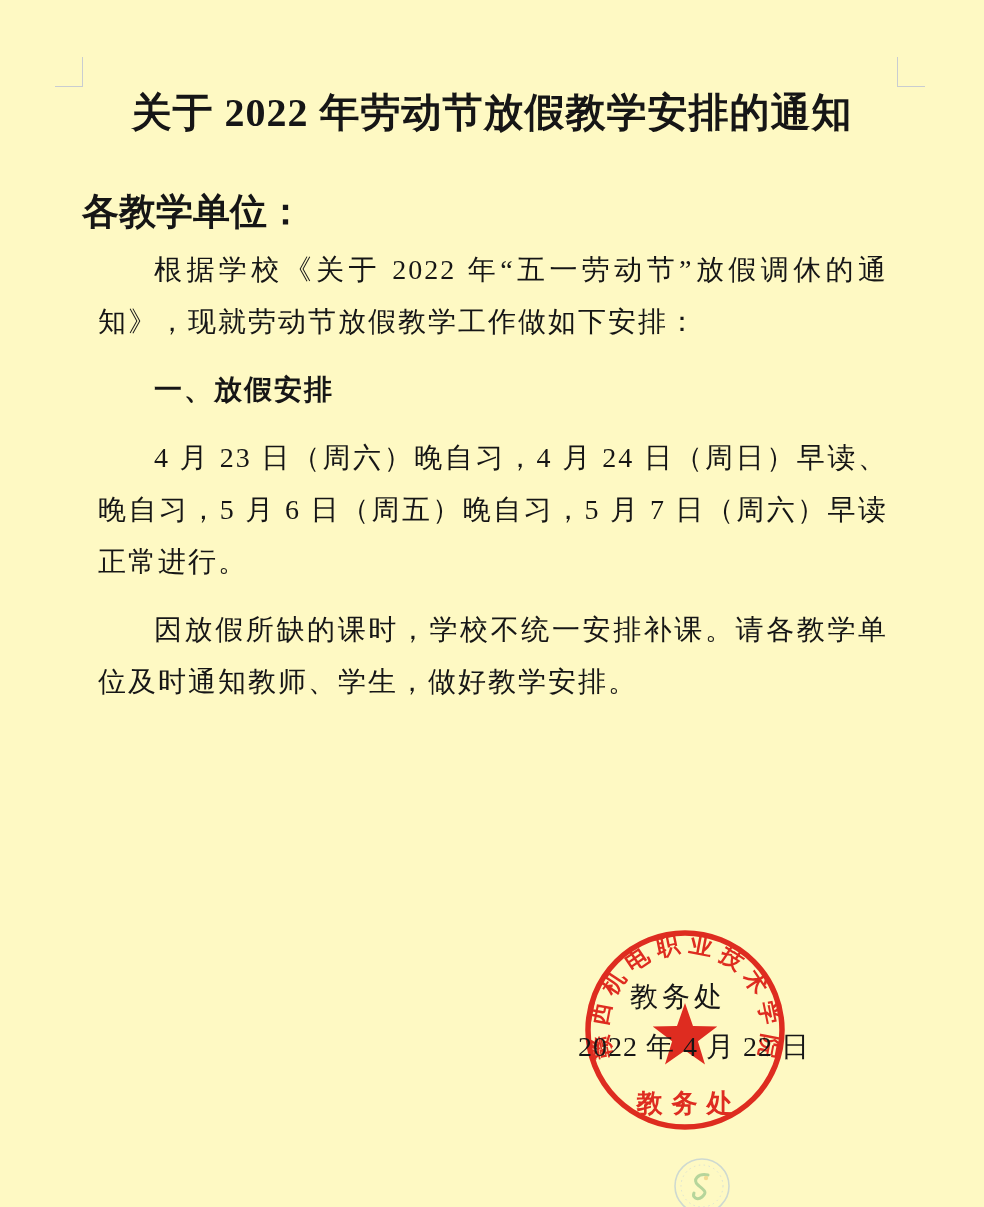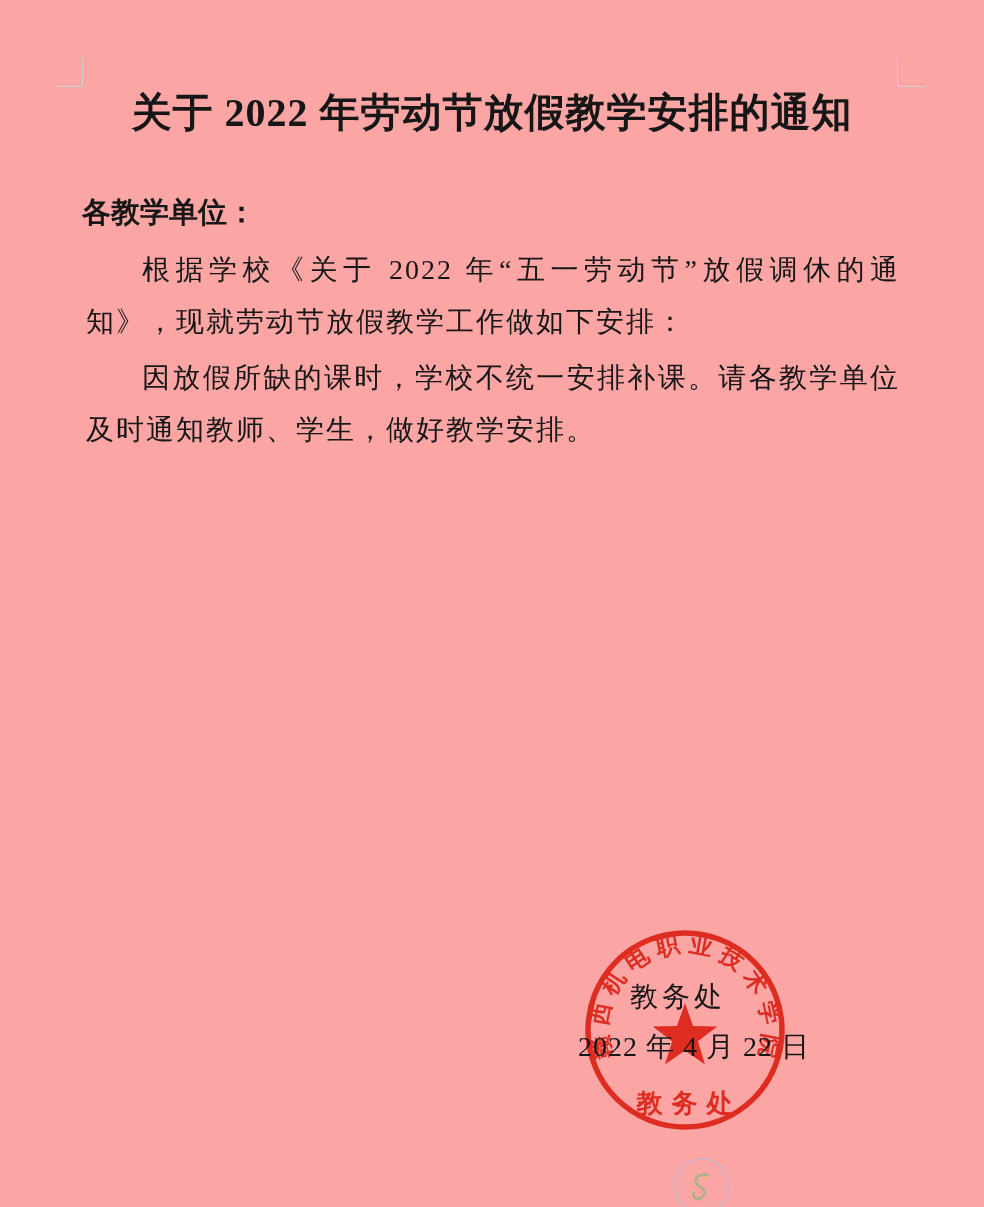--- a/index.html
+++ b/index.html
@@ -1,49 +1,49 @@
 <!DOCTYPE html>
 <html><head>
 <meta charset="utf-8">
 <style>
   * { margin:0; padding:0; box-sizing:border-box; }
   html,body { background:#ffffff; }
   .page {
     position:relative;
     width:984px; height:1207px;
-    background:#fca5a5;
+    background:#fef9c3;
     overflow:hidden;
     font-family:"Liberation Serif","DejaVu Serif",serif;
     color:#161616;
   }
   
   .crop { position:absolute; width:28px; height:30px; }
   .crop.tl { left:55px; top:57px; border-right:1px solid #c9cdd1; border-bottom:1px solid #c9cdd1; }
   .crop.tr { left:897px; top:57px; border-left:1px solid #c9cdd1; border-bottom:1px solid #c9cdd1; }
 
   .title {
     position:absolute; left:0; right:0; top:84px;
     text-align:center;
     font-size:40px; line-height:58px; font-weight:700;
     letter-spacing:1px;
     font-family:"Liberation Serif","DejaVu Serif",serif;
   }
   .body {
     position:absolute; left:82px; top:186px; width:822px;
   }
   .salutation {
-    font-size:29px; line-height:52px; font-weight:700;
+    font-size:37px; line-height:52px; font-weight:700;
     font-family:"Liberation Sans","DejaVu Sans",sans-serif;
   }
   .para {
     font-size:28px; line-height:52px;
     letter-spacing:2px;
     text-indent:2em;
     text-align:justify;
-    margin:4px;
+    margin:16px;
   }
   .para.first { margin-top:6px; }
   .heading {
     font-weight:700;
     font-family:"Liberation Sans","DejaVu Sans",sans-serif;
     text-align:left;
   }
   
   .sig-dept {
     position:absolute; left:630px; top:980px;
@@ -64,20 +64,22 @@
 <div class="page">
 
   <div class="crop tl"></div>
   <div class="crop tr"></div>
 
   <h1 class="title">关于 2022 年劳动节放假教学安排的通知</h1>
 
   <div class="body">
     <div class="salutation">各教学单位：</div>
     <p class="para first">根据学校《关于 2022 年“五一劳动节”放假调休的通知》，现就劳动节放假教学工作做如下安排：</p>
+    <p class="para heading">一、放假安排</p>
+    <p class="para">4 月 23 日（周六）晚自习，4 月 24 日（周日）早读、晚自习，5 月 6 日（周五）晚自习，5 月 7 日（周六）早读正常进行。</p>
     <p class="para">因放假所缺的课时，学校不统一安排补课。请各教学单位及时通知教师、学生，做好教学安排。</p>
   </div>
 
   <svg class="seal-svg" width="240" height="230" viewBox="0 0 240 230">
     <circle cx="120" cy="115" r="97" fill="none" stroke="#de2c20" stroke-width="5.5"></circle>
     <defs>
       <path id="ringPath" d="M 46.7 141.7 A 78 78 0 1 1 193.3 141.7" fill="none"></path>
     </defs>
     <text font-size="23" fill="#de2c20" font-weight="700" font-family="Liberation Sans, DejaVu Sans, sans-serif">
       <textPath href="#ringPath" startOffset="0" textLength="298" lengthAdjust="spacing">赣西机电职业技术学院</textPath>

